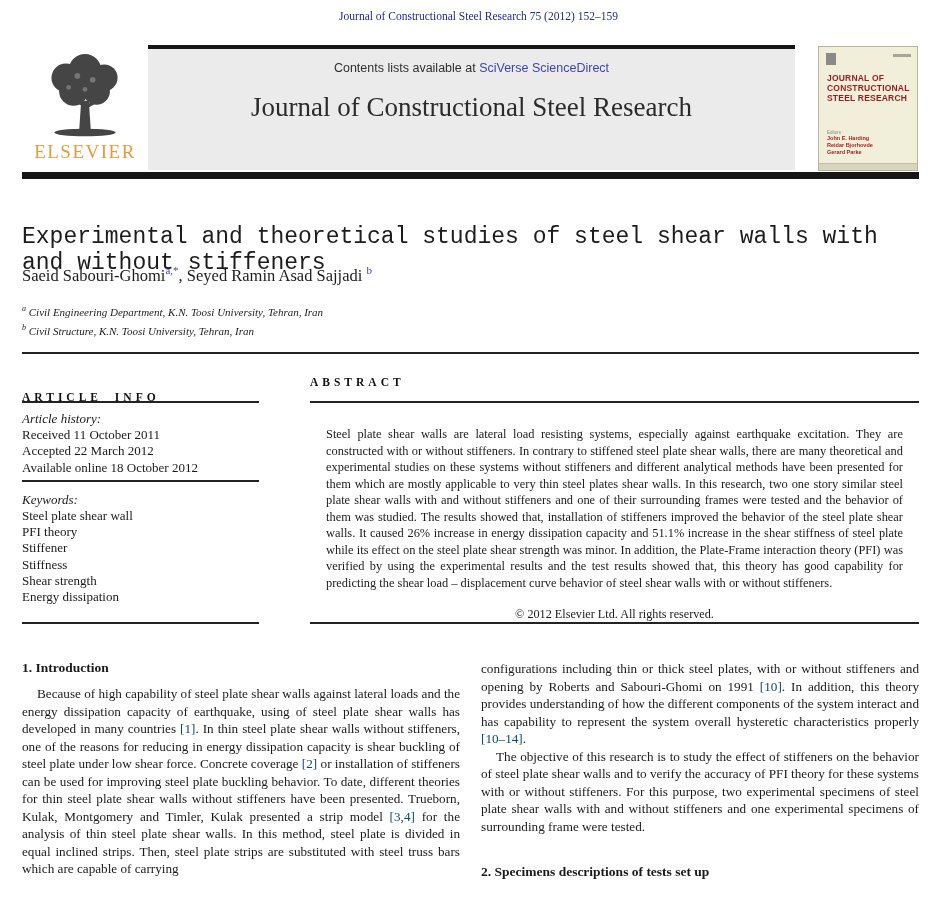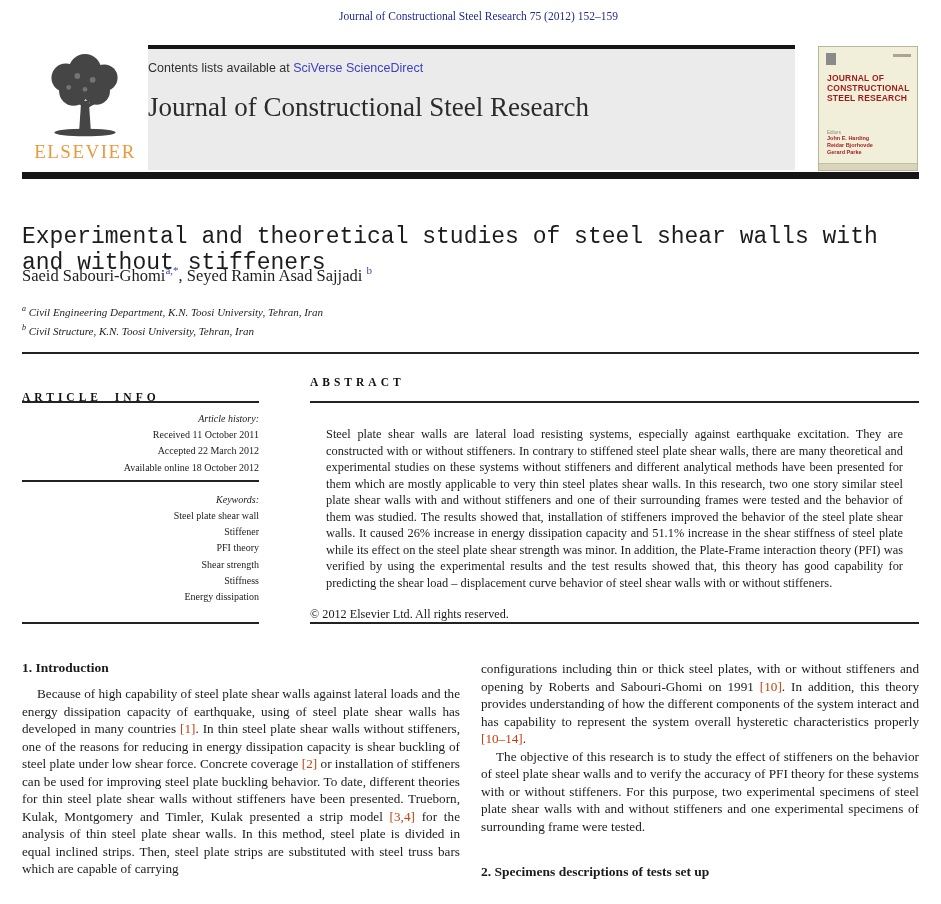--- a/index.html
+++ b/index.html
@@ -10,21 +10,21 @@
   
   .top-ref{top:10px;left:0;width:941px;text-align:center;font-size:11.5px;color:#232a8f;padding-left:8px;}
 
   
   .logo-box{left:22px;top:49px;width:126px;height:121px;background:#fff;text-align:center;}
   .logo-box svg{display:block;margin:2px auto 0 auto;}
   .elsevier-text{font-size:19px;letter-spacing:1.5px;color:#e99a3e;margin-top:-2px;}
 
   
   .banner-topbar{left:148px;top:45px;width:647px;height:4px;background:#161616;}
-  .gray-banner{left:148px;top:49px;width:647px;height:121px;background:#ebebeb;text-align:left;}
+  .gray-banner{left:148px;top:49px;width:647px;height:121px;background:#ebebeb;text-align:center;}
   .contents-line{margin-top:12px;font-family:"Liberation Sans","DejaVu Sans",sans-serif;
                  font-size:12.5px;color:#2f2f2f;}
   .contents-line a{color:#3e41c1;text-decoration:none;}
   .banner-title{margin-top:17px;font-size:27px;color:#2b2b2b;}
 
   
   .cover{left:818px;top:46px;width:100px;height:125px;background:#f1eeda;border:1px solid #b9b49a;box-sizing:border-box;}
   .cover-emblem{position:absolute;left:7px;top:6px;width:10px;height:12px;background:#8a8a8a;}
   .cover-issue{position:absolute;right:6px;top:7px;width:18px;height:3px;background:#a9a494;}
   .cover-title{position:absolute;left:8px;top:26px;width:84px;font-family:"Liberation Sans","DejaVu Sans",sans-serif;
@@ -49,38 +49,38 @@
   .rule-abs-head{left:310px;top:401px;width:609px;height:2px;background:#222;}
   .rule-info-mid{left:22px;top:480px;width:237px;height:2px;background:#222;}
   .rule-info-end{left:22px;top:622px;width:237px;height:2px;background:#222;}
   .rule-abs-end{left:310px;top:622px;width:609px;height:2px;background:#222;}
 
   .sec-header{font-size:11.5px;font-weight:bold;letter-spacing:4px;word-spacing:6px;color:#111;}
   .info-header{left:22px;top:391px;}
   .abs-header{left:310px;top:376px;}
 
   
-  .info-col{left:22px;top:411px;width:237px;font-size:10px;line-height:16.2px;text-align:right;}
+  .info-col{left:22px;top:411px;width:237px;font-size:13px;line-height:16.2px;}
   .info-label{font-style:italic;}
   .kw-block{margin-top:16px;}
 
   
   .abs-col{left:310px;top:410px;width:609px;}
   .abs-text{margin:16px;font-size:12.4px;line-height:16.5px;text-align:justify;}
-  .copyright{margin-top:10px;text-align:left;font-size:12.2px;}
+  .copyright{margin-top:10px;text-align:center;font-size:12.2px;}
 
   
   .col-left{left:22px;top:660px;width:438px;height:244px;overflow:hidden;}
   .col-right{left:481px;top:660px;width:438px;height:244px;overflow:hidden;}
   .body-h{font-size:13.5px;font-weight:bold;margin:0;}
   .bpar{margin:0;font-size:13.2px;line-height:17.5px;text-align:justify;}
   .col-left .bpar{margin-top:9px;}
   .indent{text-indent:15px;}
   .h2-right{margin-top:29px;}
-  .cite{color:#c2410c;}
+  .cite{color:#0c4a6e;}
 </style>
 </head>
 <body>
 
 <div class="abs top-ref">Journal of Constructional Steel Research 75 (2012) 152–159</div>
 
 <div class="abs logo-box">
   <svg width="96" height="92" viewBox="0 0 100 96">
     <g fill="#454545">
       <circle cx="30" cy="28" r="15"></circle>
@@ -147,24 +147,24 @@
 <div class="abs rule-abs-head"></div>
 
 <div class="abs info-col">
   <div class="info-label">Article history:</div>
   <div>Received 11 October 2011</div>
   <div>Accepted 22 March 2012</div>
   <div>Available online 18 October 2012</div>
   <div class="kw-block">
     <div class="info-label">Keywords:</div>
     <div>Steel plate shear wall</div>
+    <div>PFI theory</div>
     <div>Stiffener</div>
-    <div>PFI theory</div>
+    <div>Stiffness</div>
     <div>Shear strength</div>
-    <div>Stiffness</div>
     <div>Energy dissipation</div>
   </div>
 </div>
 <div class="abs rule-info-mid"></div>
 
 <div class="abs abs-col">
   <p class="abs-text">Steel plate shear walls are lateral load resisting systems, especially against earthquake excitation. They are constructed with or without stiffeners. In contrary to stiffened steel plate shear walls, there are many theoretical and experimental studies on these systems without stiffeners and different analytical methods have been presented for them which are mostly applicable to very thin steel plates shear walls. In this research, two one story similar steel plate shear walls with and without stiffeners and one of their surrounding frames were tested and the behavior of them was studied. The results showed that, installation of stiffeners improved the behavior of the steel plate shear walls. It caused 26% increase in energy dissipation capacity and 51.1% increase in the shear stiffness of steel plate while its effect on the steel plate shear strength was minor. In addition, the Plate-Frame interaction theory (PFI) was verified by using the experimental results and the test results showed that, this theory has good capability for predicting the shear load – displacement curve behavior of steel shear walls with or without stiffeners.</p>
   <div class="copyright">© 2012 Elsevier Ltd. All rights reserved.</div>
 </div>
 

